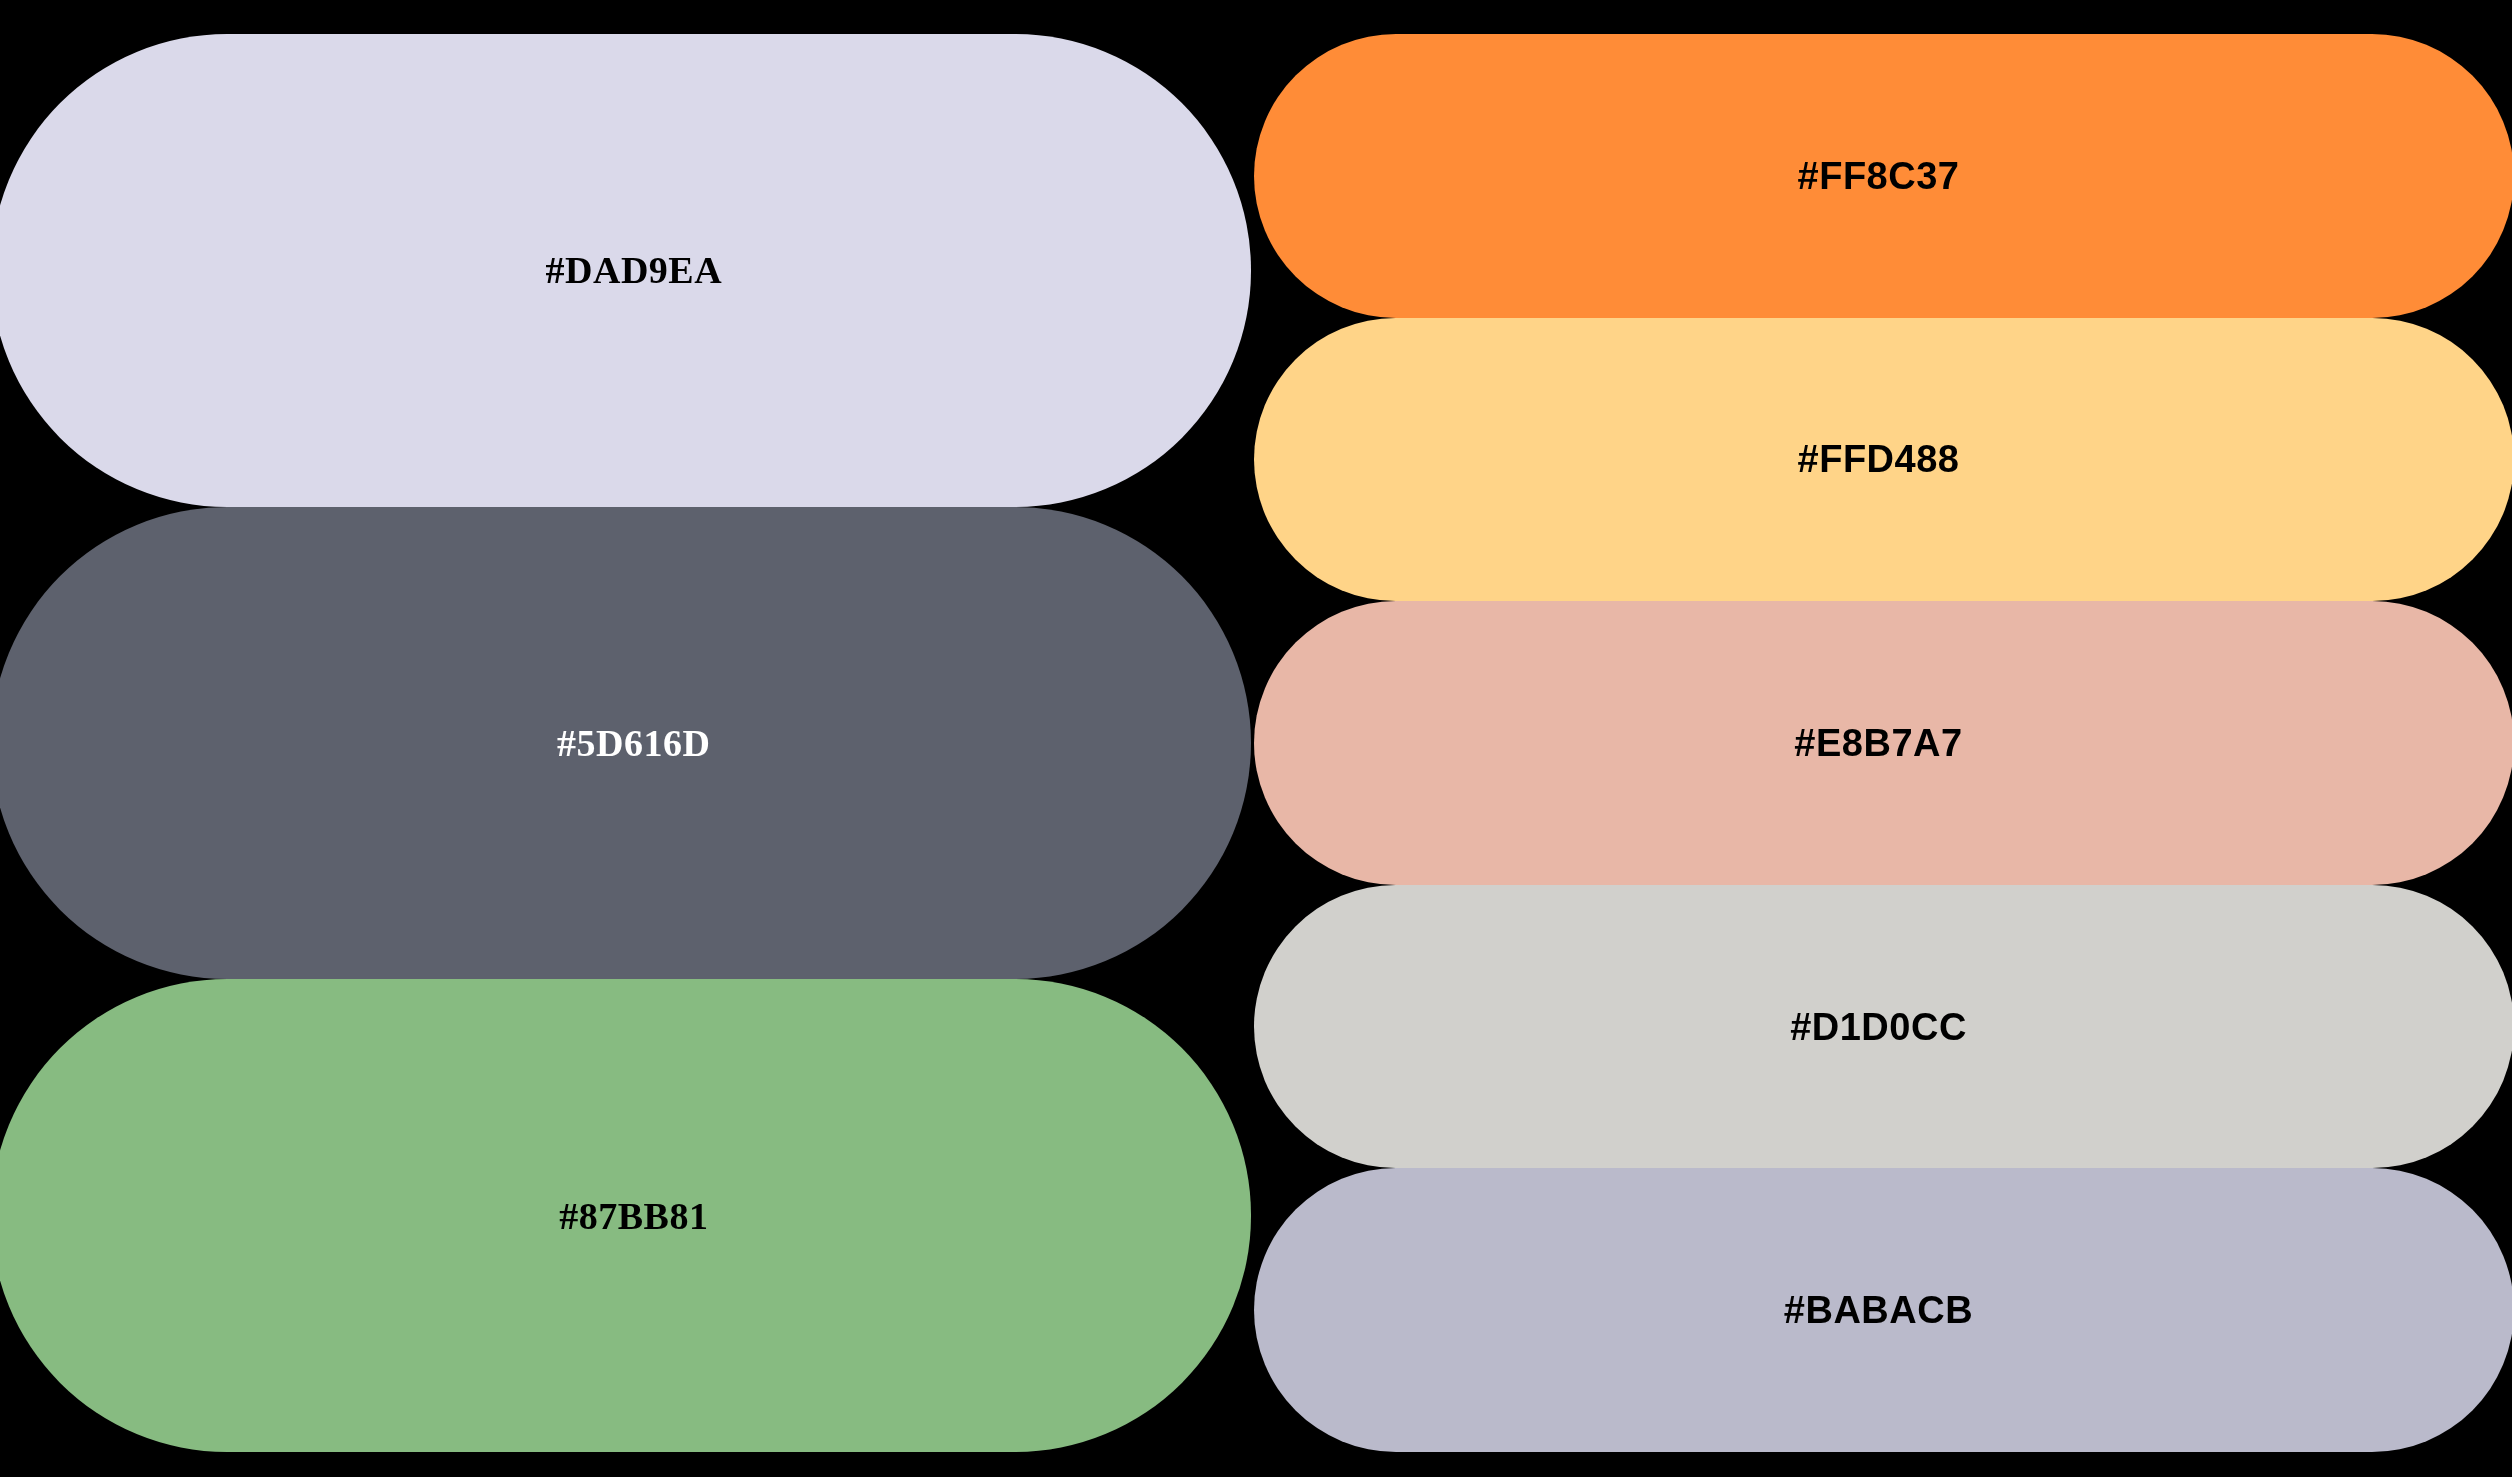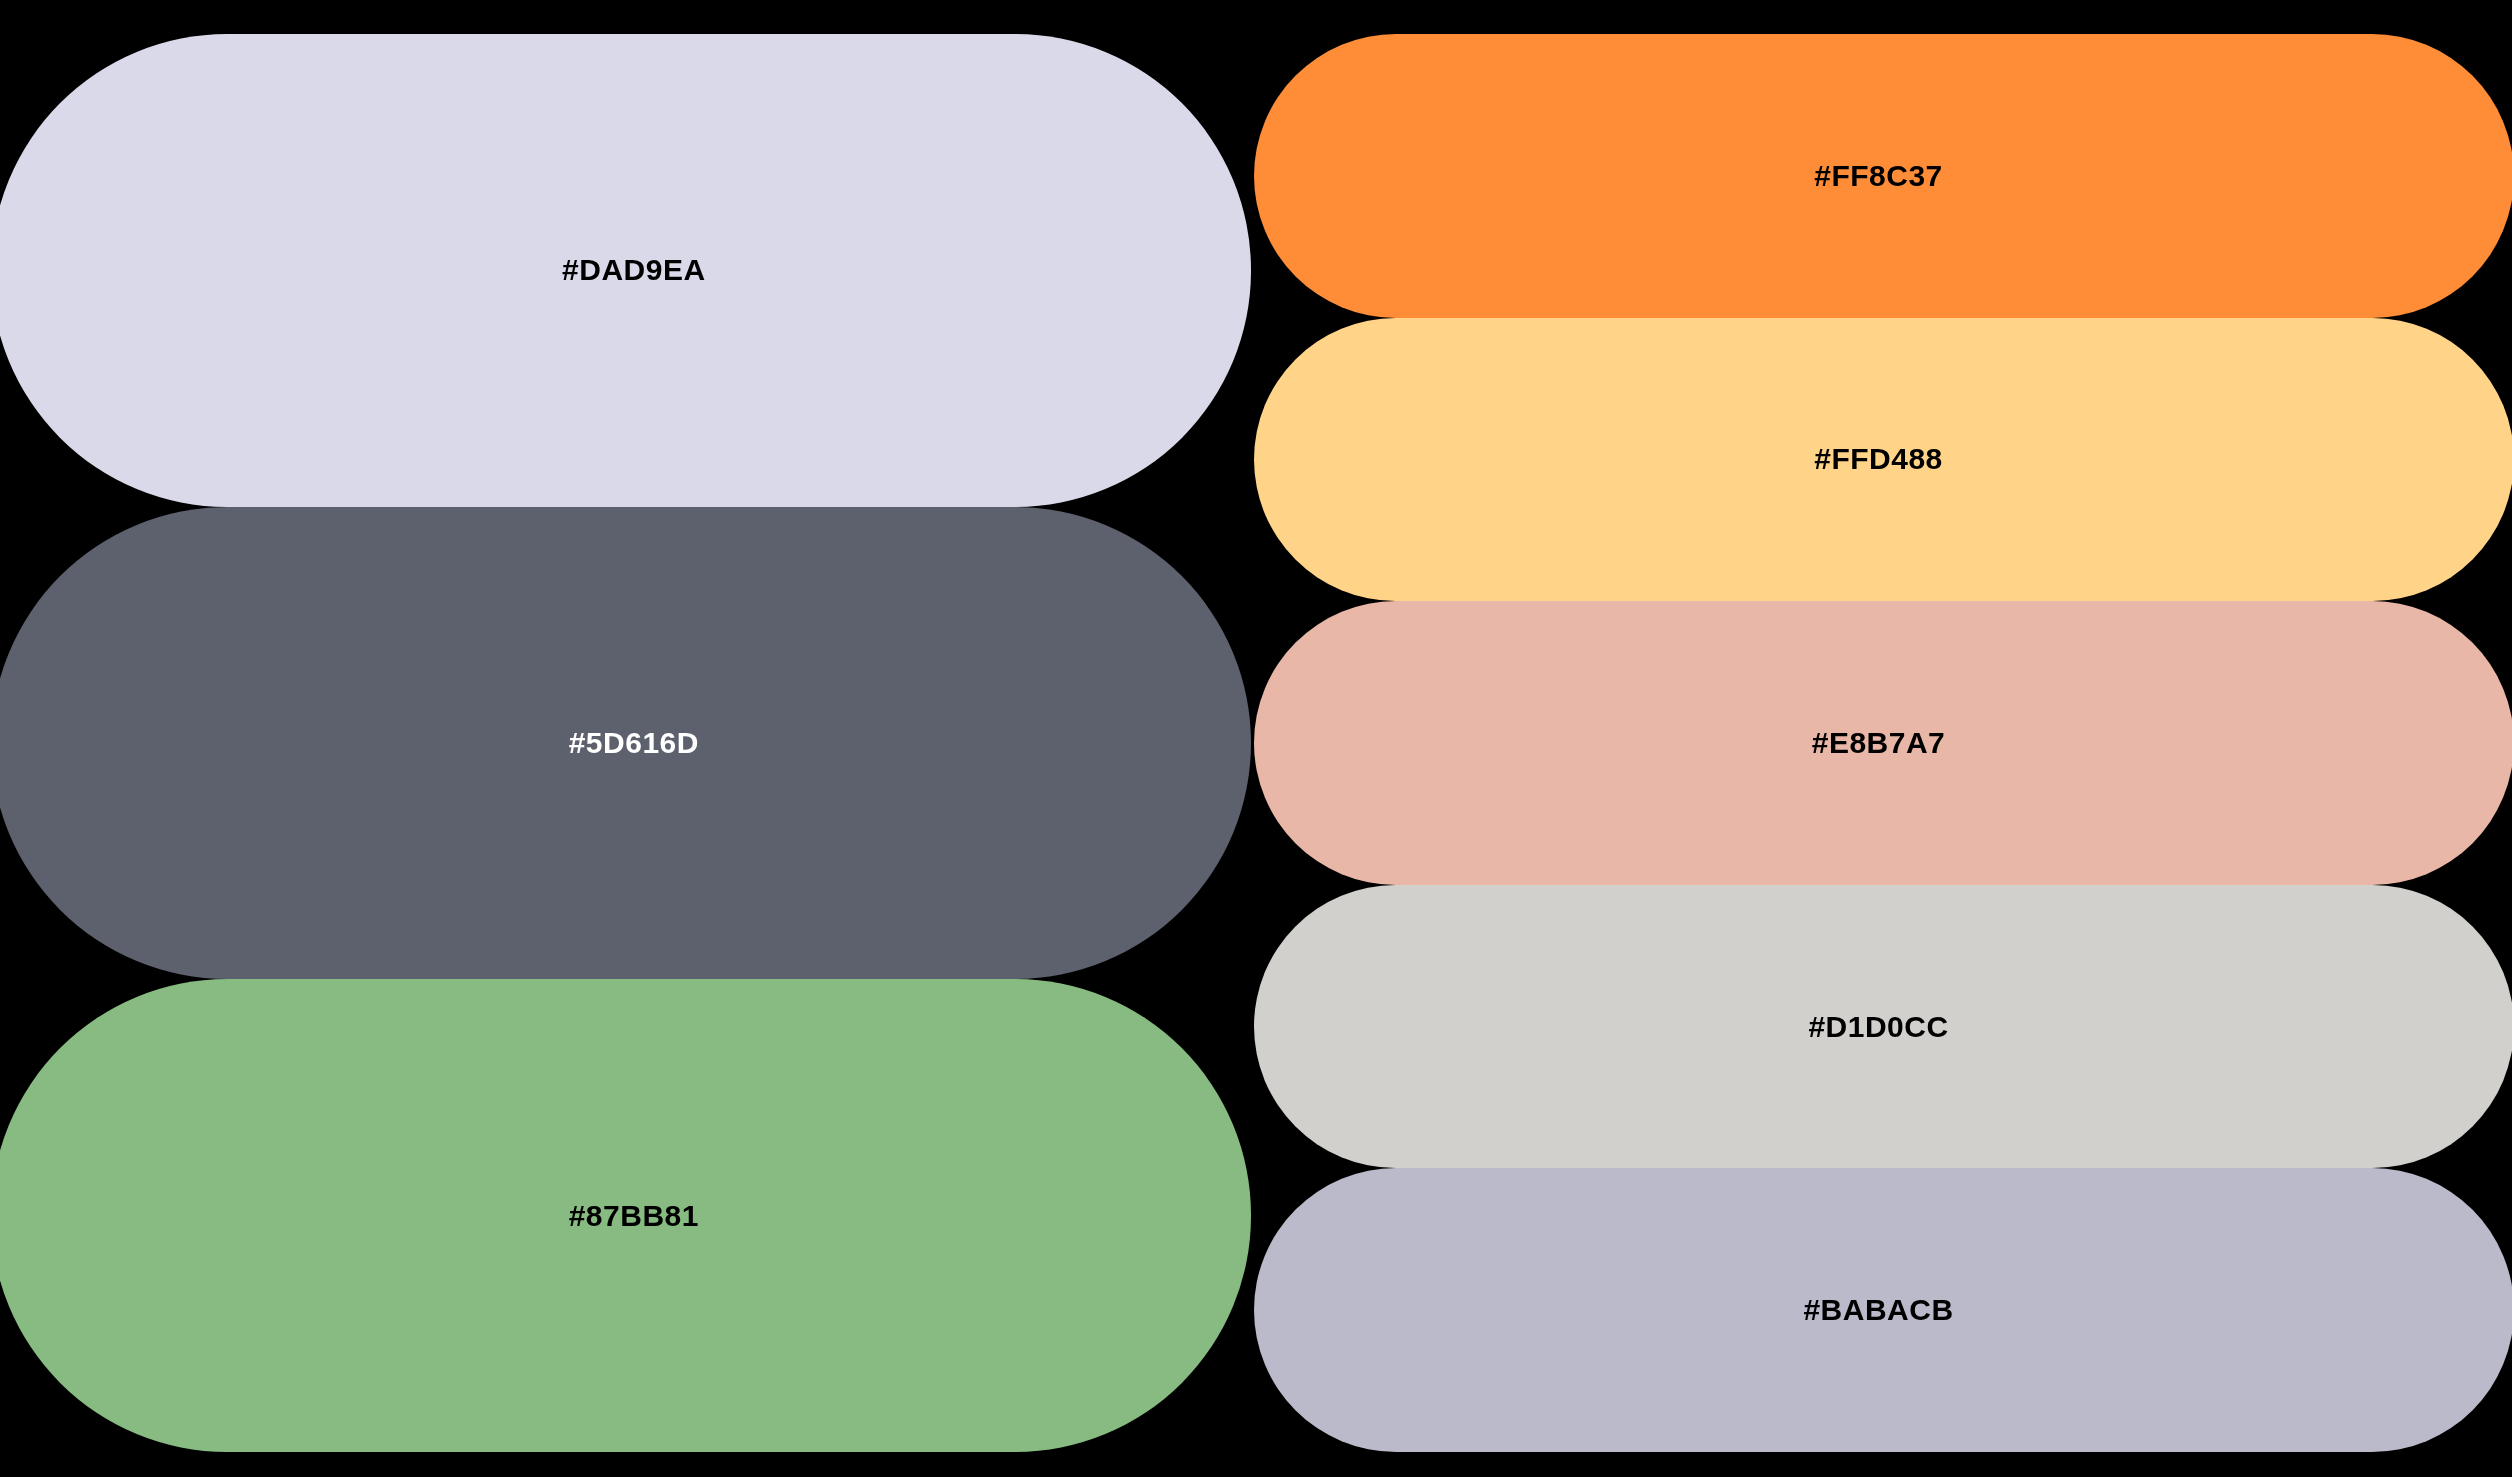--- a/index.html
+++ b/index.html
@@ -57,30 +57,31 @@
     border-radius: 236px / 236px;
   }
 
   #column-right .swatch {
     height: 284px;
     border-radius: 142px / 142px;
   }
 
   .swatch-label {
     font-family: "Liberation Sans", sans-serif;
-    font-size: 30px;
+    font-size: 38px;
     font-weight: 700;
     letter-spacing: 0.5px;
     line-height: 1;
     white-space: nowrap;
     user-select: none;
   }
 
   #column-left .swatch-label {
     transform: translateX(13px);
+    font-family: Liberation Serif, serif;
   }
 
   #column-right .swatch-label {
     transform: translateX(-5.5px);
   }
 </style>
 </head>
 <body style="background-color: rgb(0, 0, 0);">
 
 <div id="palette-board" style="background-color: rgb(0, 0, 0);">

